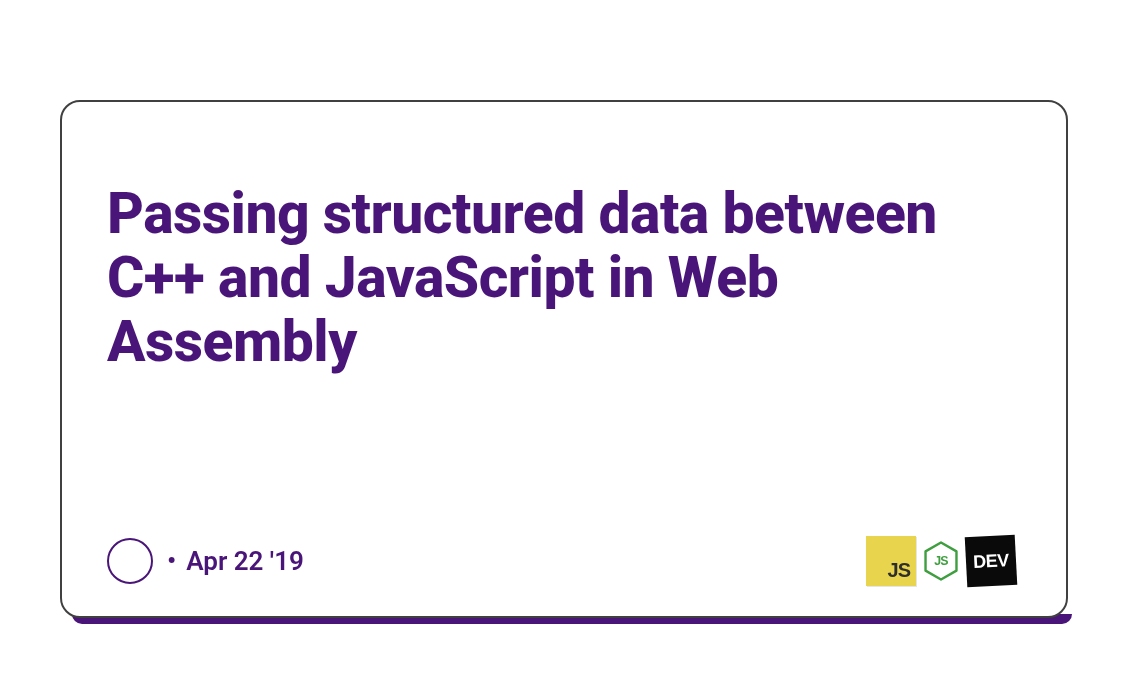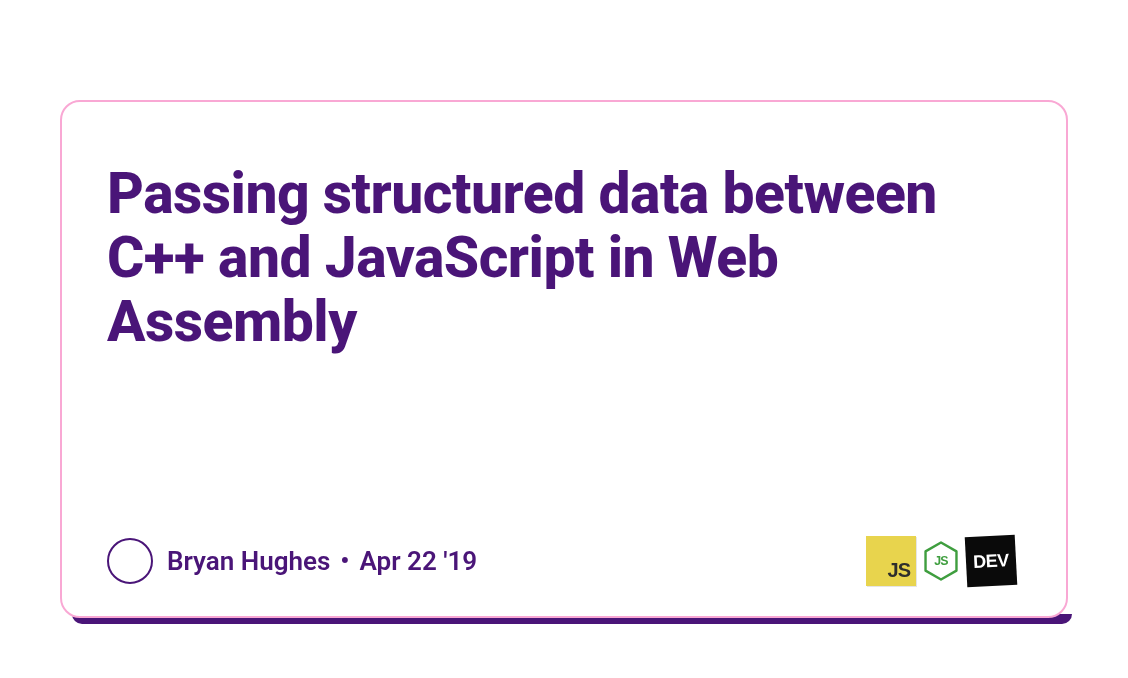--- a/index.html
+++ b/index.html
@@ -12,24 +12,24 @@
       height: 678px;
       background: #ffffff;
       font-family: -apple-system, BlinkMacSystemFont, "Segoe UI", Roboto, Helvetica, Arial, sans-serif;
       padding: 100px 60px 60px 60px;
       display: flex;
       align-items: stretch;
     }
     .card {
       position: relative;
       width: 100%;
-      border: 2px solid #f9a8d4;
+      border: 2px solid #404040;
       border-radius: 20px;
       background: #ffffff;
-      padding: 60px 50px 30px 45px;
+      padding: 80px 50px 30px 45px;
       display: flex;
       flex-direction: column;
       justify-content: space-between;
     }
     .card::after {
       content: "";
       position: absolute;
       left: 10px;
       right: -6px;
       bottom: -8px;
@@ -124,21 +124,20 @@
 </head>
 <body>
 
 <div class="card">
   <h1 class="title">Passing structured data between C++ and JavaScript in Web Assembly</h1>
 
   <div class="footer">
     <div class="author-block">
       <div class="avatar"></div>
       <div class="meta">
-        <span>Bryan Hughes</span>
         <span class="dot">•</span>
         <span>Apr 22 '19</span>
       </div>
     </div>
 
     <div class="badges">
       <div class="badge badge-js">
         <span>JS</span>
       </div>
       <div class="badge badge-node">

